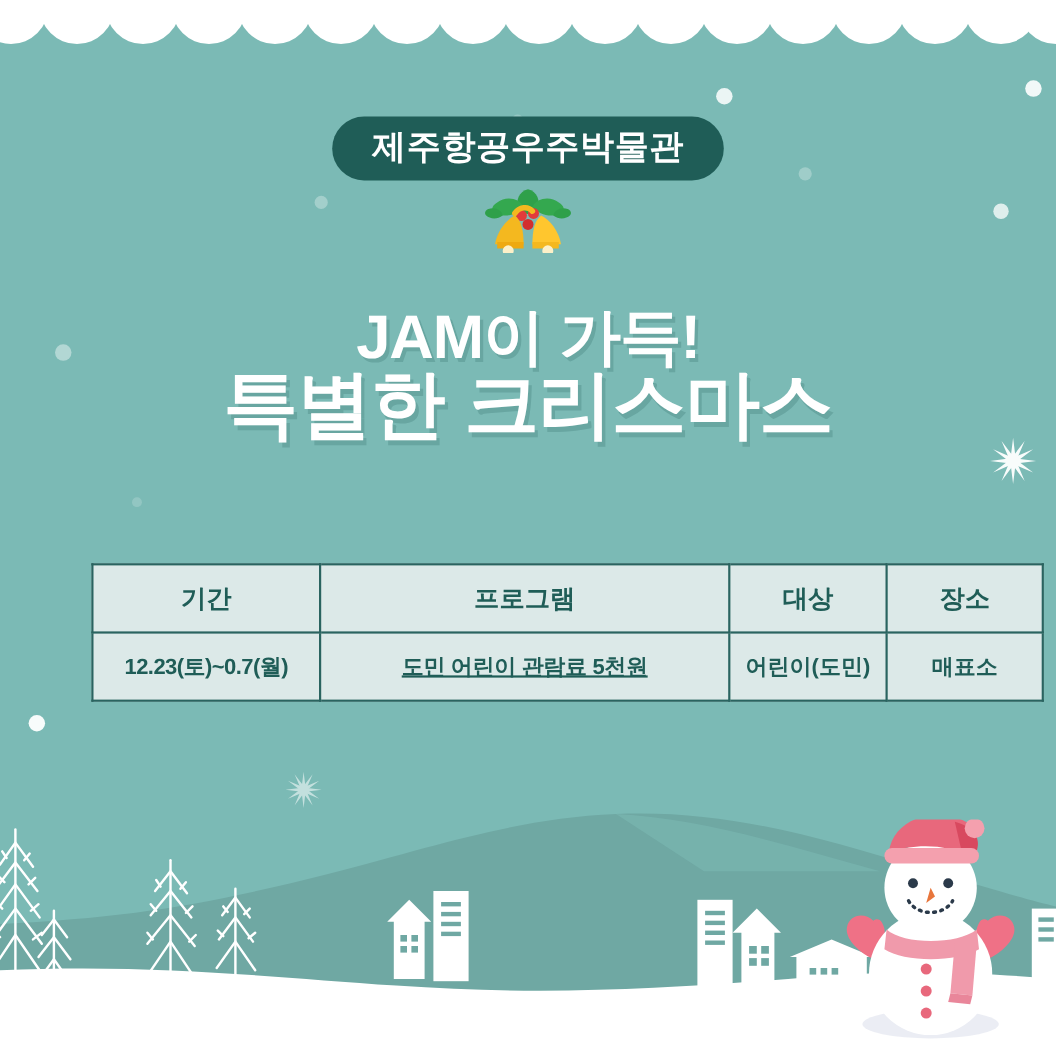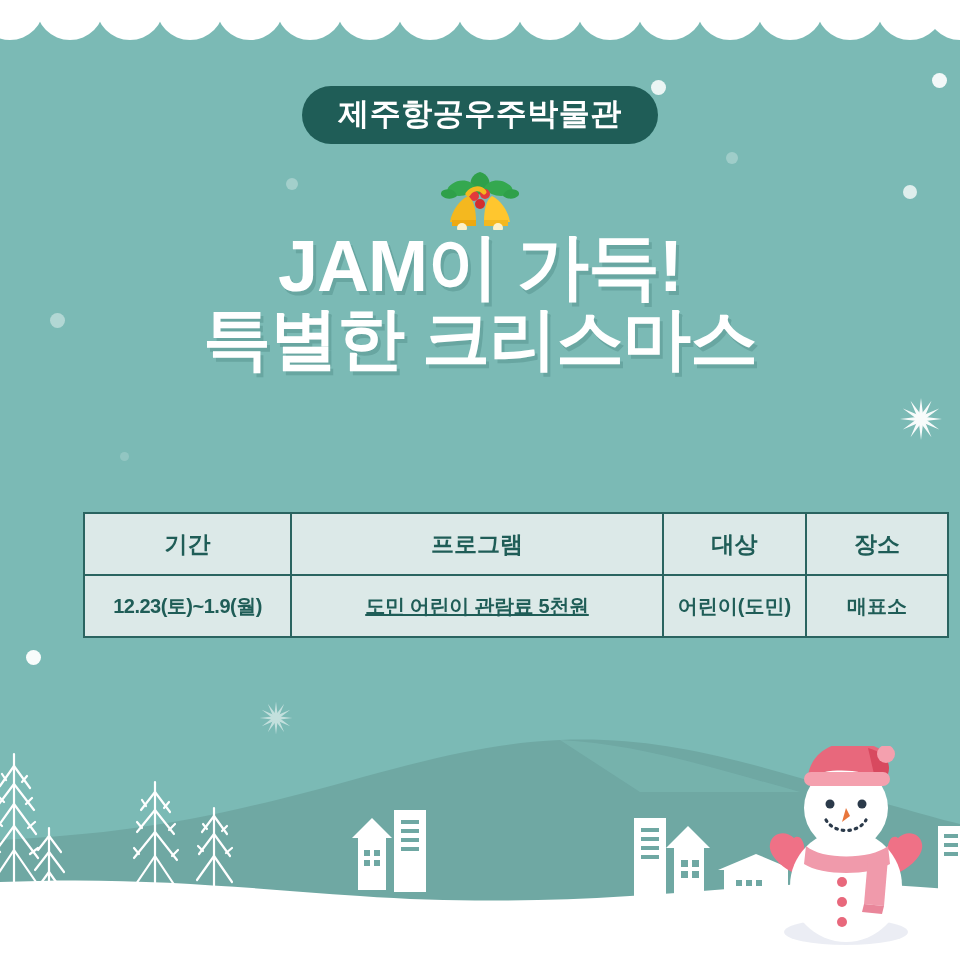--- a/index.html
+++ b/index.html
@@ -37,21 +37,21 @@
 
   .sparkle {
     position: absolute;
     z-index: 2;
     pointer-events: none;
   }
 
   
   .badge-wrap {
     position: absolute;
-    top: 86px;
+    top: 106px;
     left: 0;
     width: 960px;
     text-align: center;
     z-index: 5;
   }
   .badge {
     display: inline-block;
     background: #1F5D57;
     color: #ffffff;
     font-size: 31px;
@@ -78,23 +78,24 @@
     left: 0;
     width: 960px;
     text-align: center;
     z-index: 5;
     color: #ffffff;
     font-weight: 800;
     letter-spacing: -1px;
     text-shadow: 3px 4px 0 rgba(60,120,115,0.30);
   }
   .headline .line1 {
-    font-size: 72px;
+    font-size: 56px;
     line-height: 1.08;
     display: block;
+    margin-top: 48px;
   }
   .headline .line2 {
     font-size: 68px;
     line-height: 1.08;
     display: block;
     margin-top: -4px;
   }
 
   
   .table-wrap {
@@ -267,21 +268,21 @@
       <thead>
         <tr>
           <th>기간</th>
           <th>프로그램</th>
           <th>대상</th>
           <th>장소</th>
         </tr>
       </thead>
       <tbody>
         <tr>
-          <td class="period-cell">12.23(토)~1.9(월)</td>
+          <td class="period-cell">12.23(토)~0.7(월)</td>
           <td class="program-cell">도민 어린이 관람료 5천원</td>
           <td>어린이(도민)</td>
           <td>매표소</td>
         </tr>
       </tbody>
     </table>
   </div>
 
   <svg class="landscape" viewBox="0 0 960 230" preserveAspectRatio="none">
 

